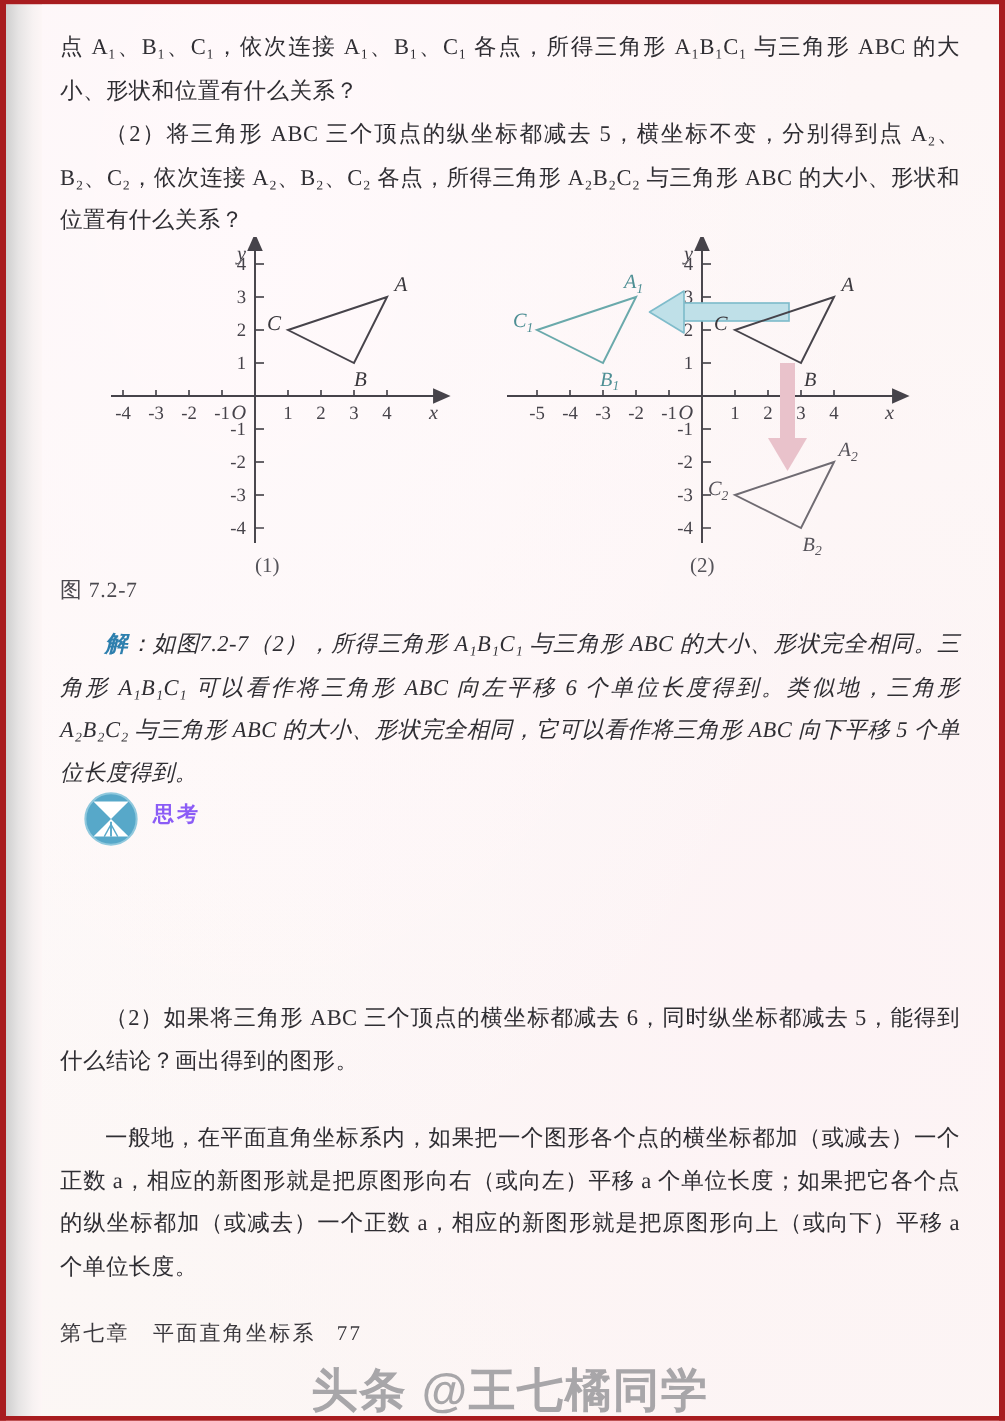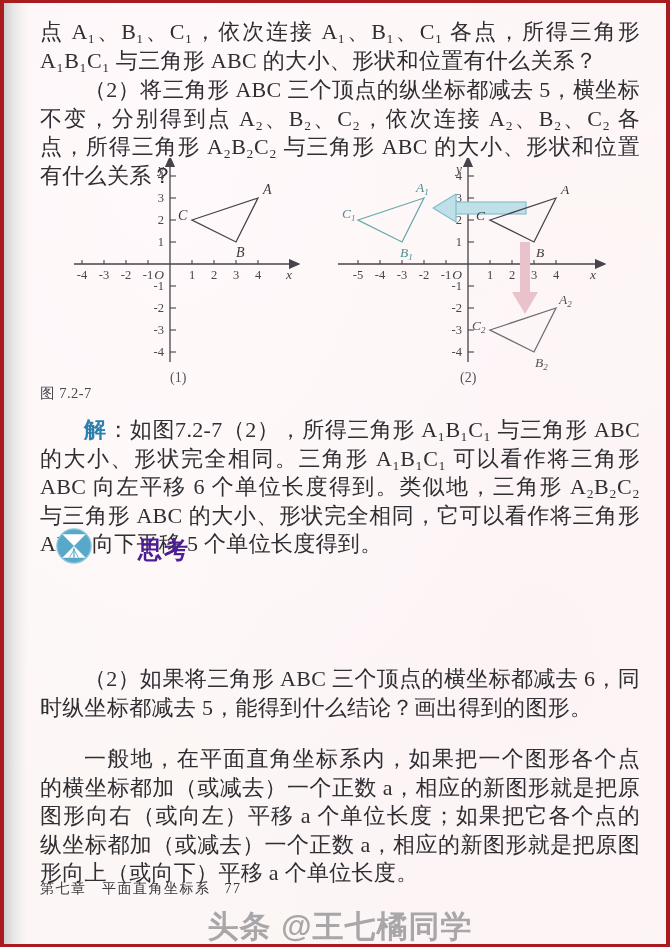--- a/index.html
+++ b/index.html
@@ -27,21 +27,21 @@
     background:
       radial-gradient(ellipse at 22% 14%, #fff9fb 0%, rgba(255,255,255,0) 60%),
       radial-gradient(ellipse at 80% 70%, #fdf3f5 0%, rgba(255,255,255,0) 65%),
       linear-gradient(160deg,#fdf4f5 0%,#fdf8f7 45%,#fbf6f4 100%);
   }
 
   
   .content{position:absolute;left:40px;top:0;width:600px;height:947px;}
   p.body{
     margin:0;
-    font-size:22px;
+    font-size:15px;
     line-height:28.5px;
     color:#2f2e33;
     text-align:justify;
     letter-spacing:.3px;
     font-family:"Liberation Serif","DejaVu Serif",serif;
   }
   .indent{text-indent:2em;}
   .jie{color:#2d7fae;font-weight:bold;letter-spacing:1px;}
 
   .blk{position:absolute;left:0;width:600px;}
@@ -57,23 +57,22 @@
   .fig-caption{
     position:absolute;left:0;top:226px;width:600px;text-align:left;
     font-size:14.5px;color:#4a484e;letter-spacing:.5px;
   }
 
   
   .think-head{position:absolute;left:16px;top:528px;width:560px;height:40px;}
   .think-icon{position:absolute;left:0;top:0;width:36px;height:36px;}
   .think-label{
     position:absolute;left:46px;top:6px;
-    font-size:24px;font-weight:bold;color:#4c1d95;letter-spacing:2px;
+    font-size:14px;font-weight:bold;color:#8b5cf6;letter-spacing:2px;
     font-family:"Liberation Sans","DejaVu Sans",sans-serif;
-    margin-left:36px;
   }
 
   
   .footer{
     position:absolute;left:0;top:880px;width:600px;
     font-size:14px;color:#3a383d;letter-spacing:1.5px;
   }
   .footer .pg{margin-left:14px;}
   .watermark{
     position:absolute;left:0;top:906px;width:600px;text-align:center;
@@ -261,21 +260,21 @@
             <text x="207" y="209">B<tspan font-size="9" dy="3">2</tspan></text>
             <text x="144" y="172">C<tspan font-size="9" dy="3">2</tspan></text>
           </g>
         </svg>
         <div class="fig-sub" style="left:132px;top:212px;">(2)</div>
       </div>
 
       <div class="fig-caption">图 7.2-7</div>
     </div>
 
-    <div class="blk" style="top:416px;">
+    <div class="blk" style="top:416px;font-style:italic;">
       <p class="body" style="text-indent:2em;"><span class="jie">解</span><span>：</span><span>如图7.2-7（2），所得三角形 A₁B₁C₁ 与三角形 ABC 的大小、形状完全相同。三角形 A₁B₁C₁ 可以看作将三角形 ABC 向左平移 6 个单位长度得到。类似地，三角形 A₂B₂C₂ 与三角形 ABC 的大小、形状完全相同，它可以看作将三角形 ABC 向下平移 5 个单位长度得到。</span></p>
     </div>
 
     <div class="think-head">
       <svg class="think-icon" viewBox="0 0 40 40">
         <circle cx="20" cy="20" r="19" fill="#57a8c9"></circle>
         <circle cx="20" cy="20" r="19" fill="none" stroke="#8fc8dd" stroke-width="1.5"></circle>
         <path d="M7,7 L33,7 L20,20 z" fill="#ffffff"></path>
         <path d="M20,20 L33,33 L7,33 z" fill="#ffffff"></path>
         <path d="M20,22 L20,33" stroke="#57a8c9" stroke-width="1.4"></path>

